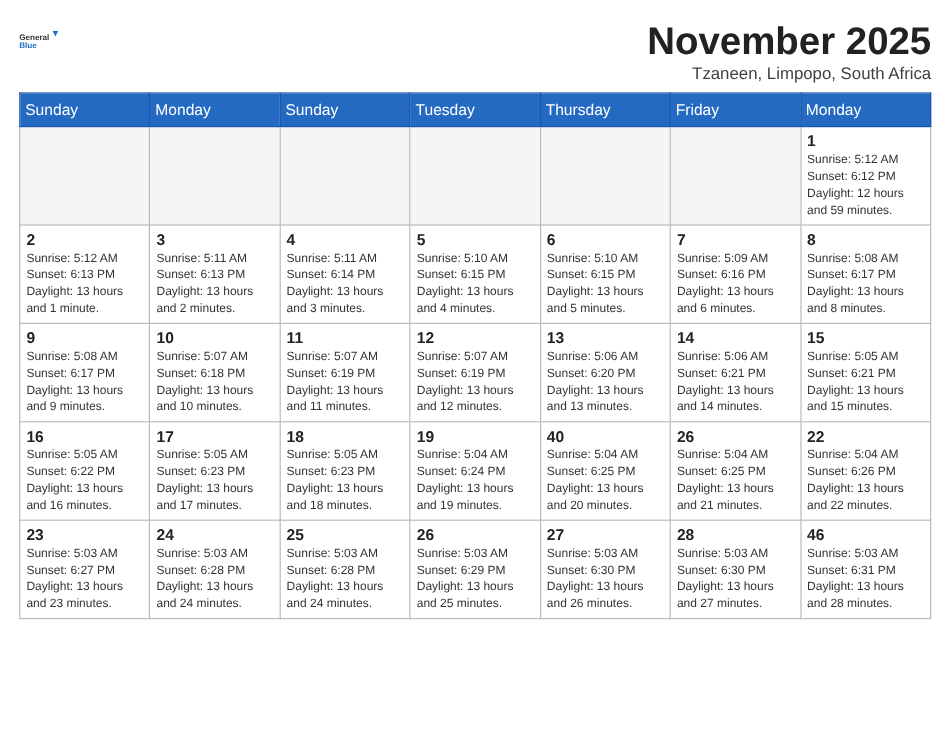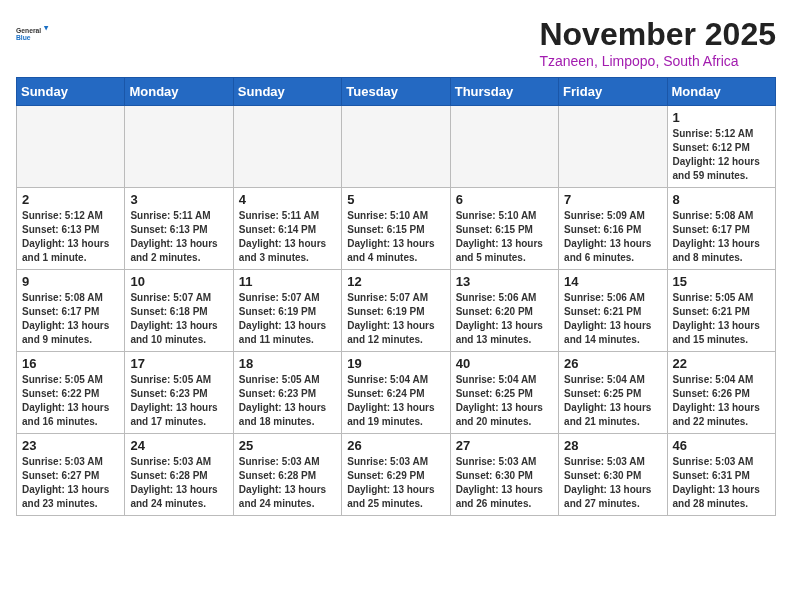--- a/index.html
+++ b/index.html
@@ -18,40 +18,40 @@
     }
     .logo {
       display: flex;
       align-items: center;
       gap: 4px;
     }
     .logo-icon {
       width: 36px;
       height: 36px;
     }
-    .title-block { text-align: left; }
+    .title-block { text-align: right; }
     .month-title {
       font-size: 32px;
       font-weight: bold;
       color: #222;
     }
     .location {
       font-size: 14px;
-      color: #a21caf;
+      color: #404040;
     }
     .calendar {
       width: 100%;
       border-collapse: collapse;
       border: 1px solid #bbb;
     }
     .calendar th {
       background: #2469c2;
       color: #fff;
       font-size: 13px;
-      font-weight: bold;
+      font-weight: normal;
       padding: 6px 4px;
       text-align: left;
       border: 1px solid #1a56a8;
     }
     .calendar td {
       width: calc(100% / 7);
       vertical-align: top;
       border: 1px solid #bbb;
       padding: 4px 5px;
       font-size: 10.5px;
@@ -65,21 +65,20 @@
       font-size: 13px;
       font-weight: bold;
       color: #222;
       display: block;
       margin-bottom: 2px;
     }
     .day-info {
       font-size: 10px;
       color: #333;
       line-height: 1.4;
-      font-weight: bold;
     }
     .last-row td { background: #f5f5f5; }
     .last-row td.has-data { background: #fff; }
   </style>
 </head>
 <body>
 
 <div class="header">
   <div class="logo">
     <svg class="logo-icon" viewBox="0 0 80 40">

